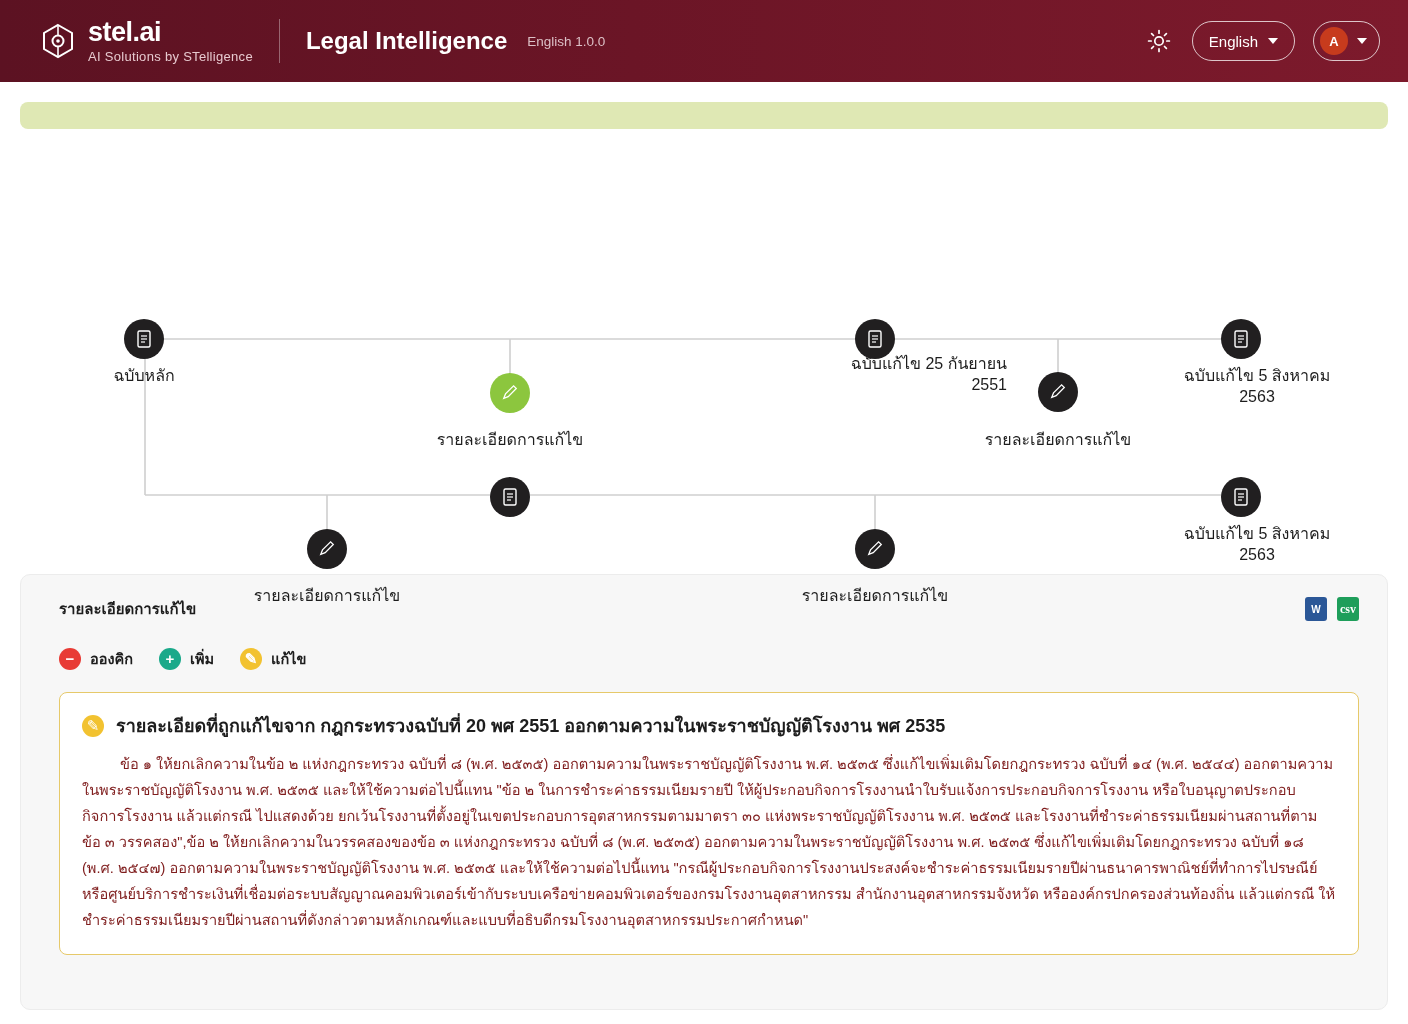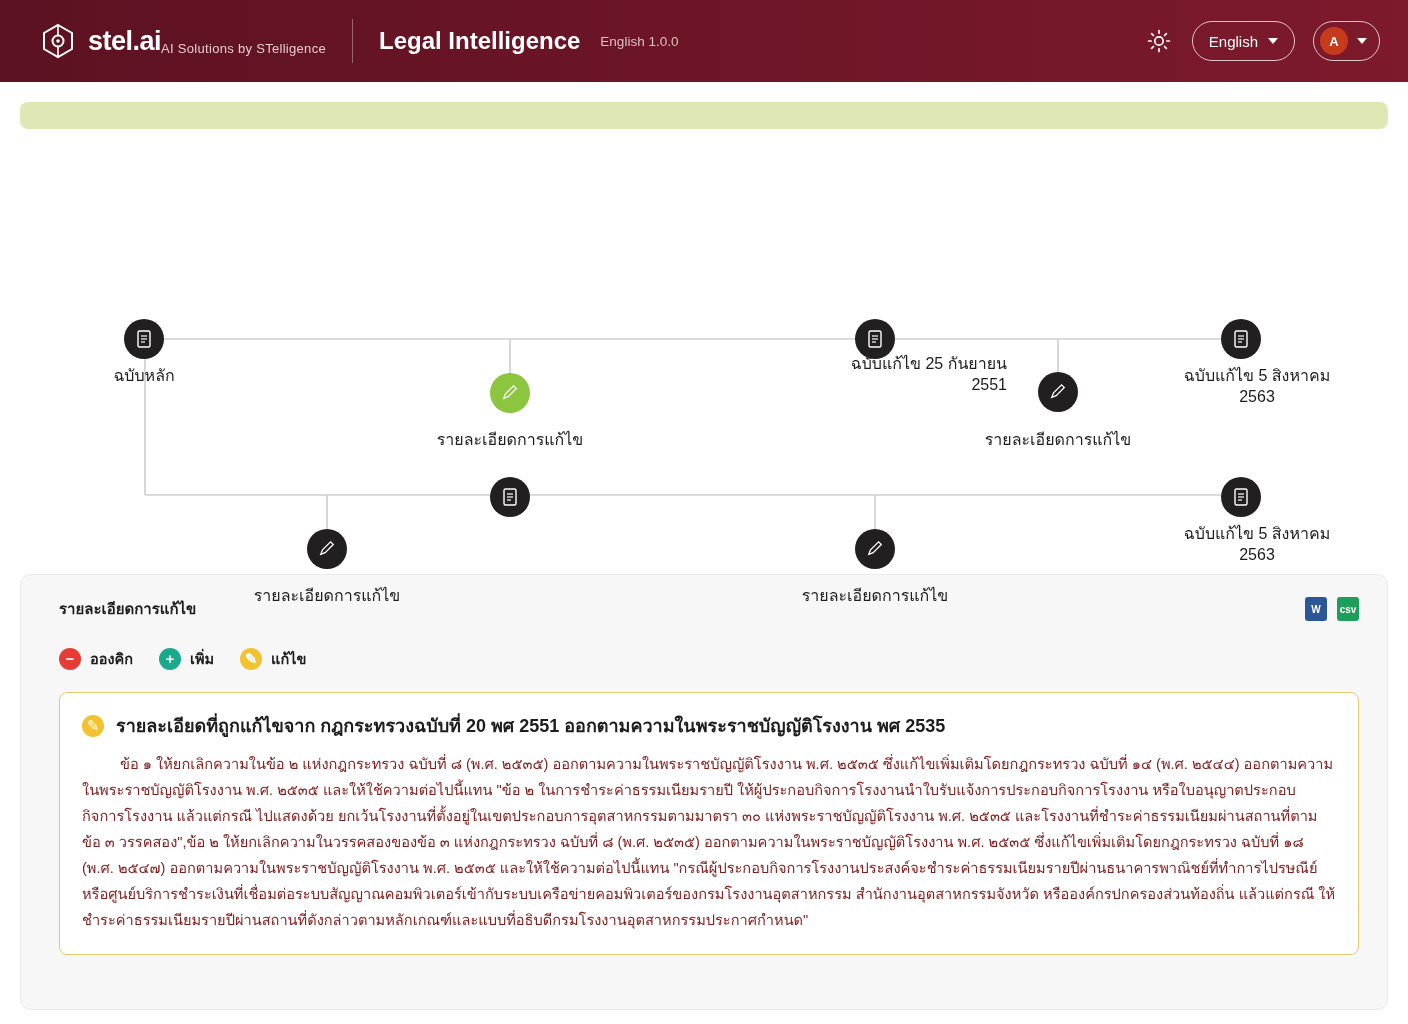--- a/index.html
+++ b/index.html
@@ -25,23 +25,22 @@
     align-items: center;
     gap: 12px;
   }
   .logo-mark {
     width: 36px; height: 36px;
     position: relative;
     flex: 0 0 auto;
   }
   .brand-text {
     display: flex;
-    flex-direction: row;
+    flex-direction: column;
     line-height: 1;
-    align-items: flex-end;
   }
   .brand-name {
     color: #ffffff;
     font-size: 27px;
     font-weight: bold;
     letter-spacing: -0.5px;
   }
   .brand-sub {
     color: #e7c9cf;
     font-size: 13px;
@@ -178,21 +177,21 @@
   .doc-icon {
     width: 22px; height: 24px;
     border-radius: 3px;
     color: #fff;
     font-size: 10px;
     font-weight: bold;
     display: flex; align-items: center; justify-content: center;
     cursor: pointer;
   }
   .doc-icon.word { background: #2b5797; }
-  .doc-icon.csv  { background: #1e9e5a; font-size: 10px; }
+  .doc-icon.csv  { background: #1e9e5a; font-size: 12px; font-family: Liberation Serif, serif; }
 
   .legend {
     display: flex;
     align-items: center;
     gap: 26px;
     margin-top: 26px;
   }
   .legend-item {
     display: flex;
     align-items: center;

